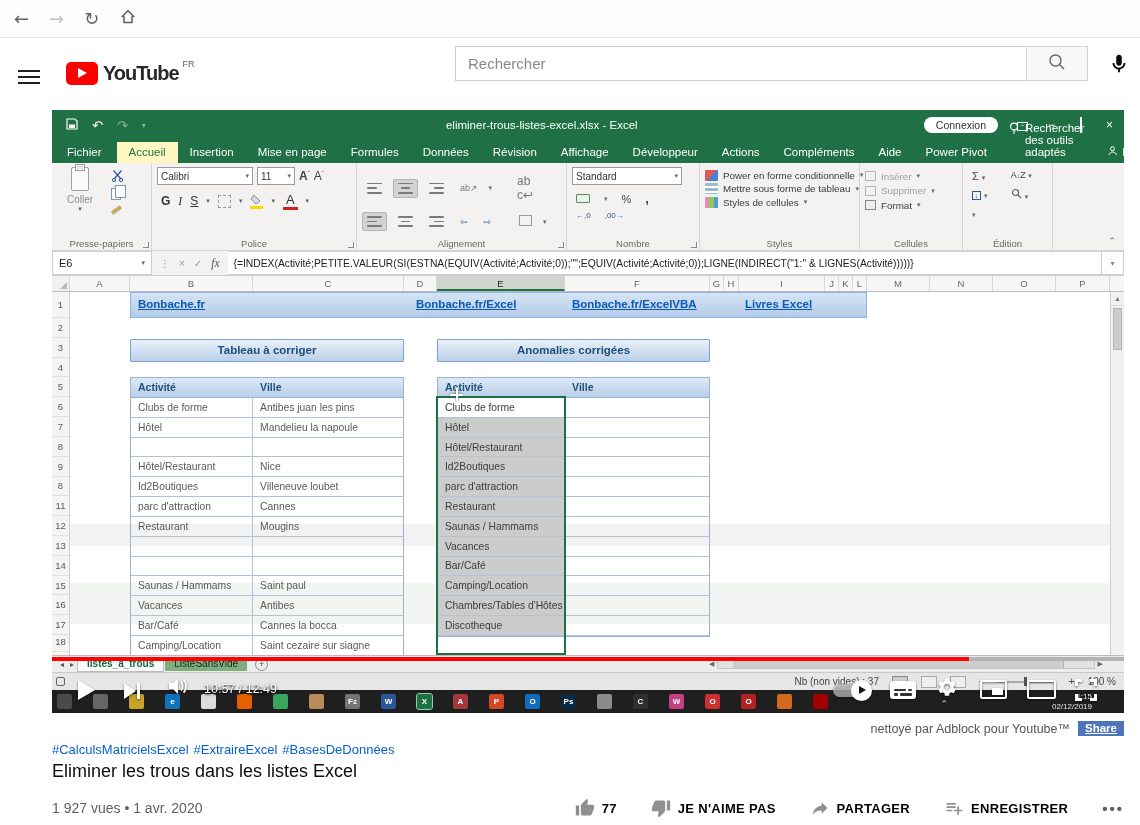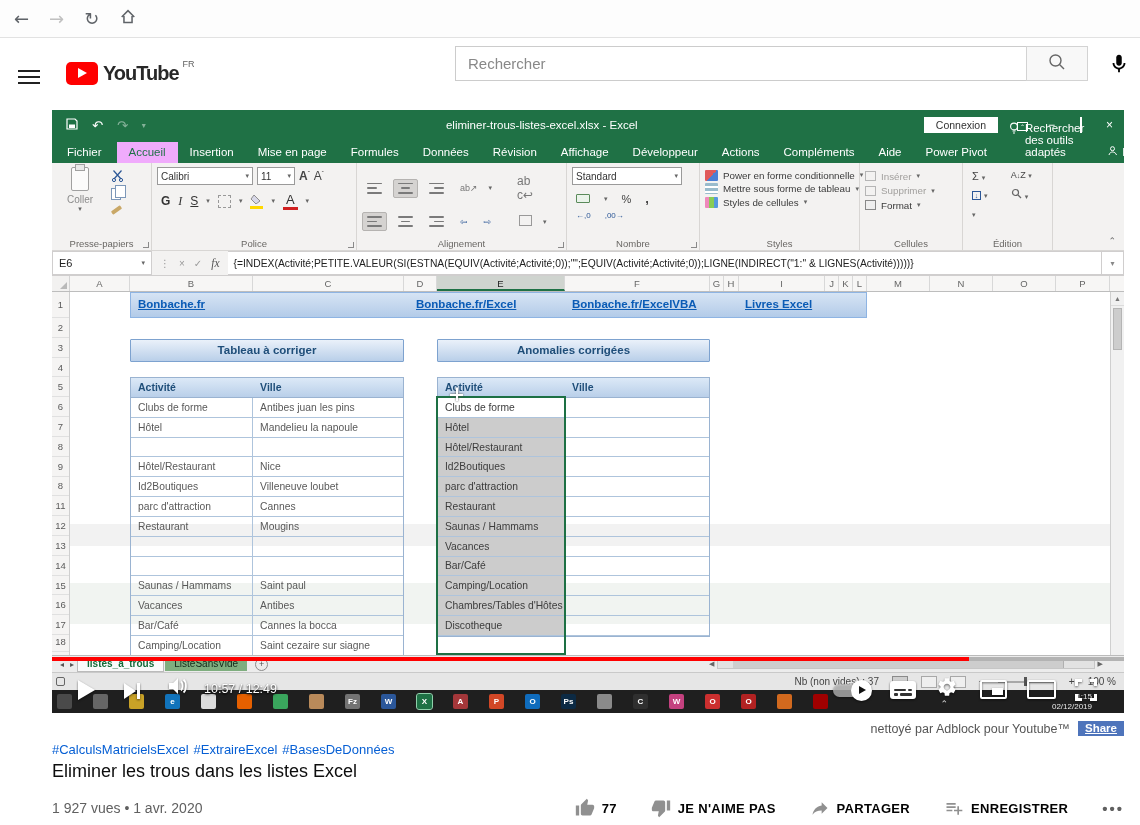--- a/index.html
+++ b/index.html
@@ -34,30 +34,30 @@
 
   
   .video-player { position:relative; margin-left:52px; width:1072px; height:603px; background:#fff; overflow:hidden; }
 
   
   .xl-titlebar { height:30px; background:#1f7145; display:flex; align-items:center; color:#fff; }
   .qat { display:flex; align-items:center; gap:14px; padding:0 14px; }
   .qat span { font-size:13px; font-family:"DejaVu Sans",sans-serif; }
   .qat .dim { opacity:.45; }
   .xl-wintitle { flex:1; text-align:center; font-size:11.5px; }
-  .connexion-btn { background:#fff; color:#333; font-size:10.5px; padding:2px 12px; margin-right:10px; cursor:pointer; }
+  .connexion-btn { background:#fff; color:#333; font-size:10.5px; padding:2px 12px; margin-right:10px; cursor:pointer;border-radius:8px; }
   .win-ctl { display:flex; align-items:center; }
   .win-ctl > div { width:29px; text-align:center; font-size:12px; cursor:pointer; }
   .restore-box { width:9px; height:9px; border:1px solid #fff; margin:0 auto; }
 
   
   .xl-tabs { height:23px; background:#1f7145; display:flex; align-items:flex-end; color:#fff; font-size:11.5px; }
   .xl-tab { padding:4px 12px 5px; cursor:pointer; white-space:nowrap; }
   .xl-tab.file { padding:4px 15px 5px; }
-  .xl-tab.active { background:#f0abfc; color:#1f7145; }
+  .xl-tab.active { background:#fef9c3; color:#1f7145; }
   .tellme { display:flex; gap:6px; padding:4px 10px 5px; }
   .xl-share { margin-left:auto; display:flex; align-items:center; gap:5px; padding:4px 14px 5px; }
 
   
   .xl-ribbon { height:88px; background:#f3f2f1; border-bottom:1px solid #d8d6d4; display:flex; font-size:10px; color:#444; }
   .xl-group { position:relative; border-right:1px solid #d8d6d4; padding:4px 5px 14px; }
   .grp-label { position:absolute; bottom:1px; left:0; right:0; text-align:center; font-size:9.5px; color:#696764; }
   .launcher { position:absolute; right:2px; bottom:2px; width:6px; height:6px;
     border-right:1.5px solid #8a8a8a; border-bottom:1.5px solid #8a8a8a; }
   .coller { display:flex; flex-direction:column; align-items:center; width:46px; color:#8b8b8b; }

